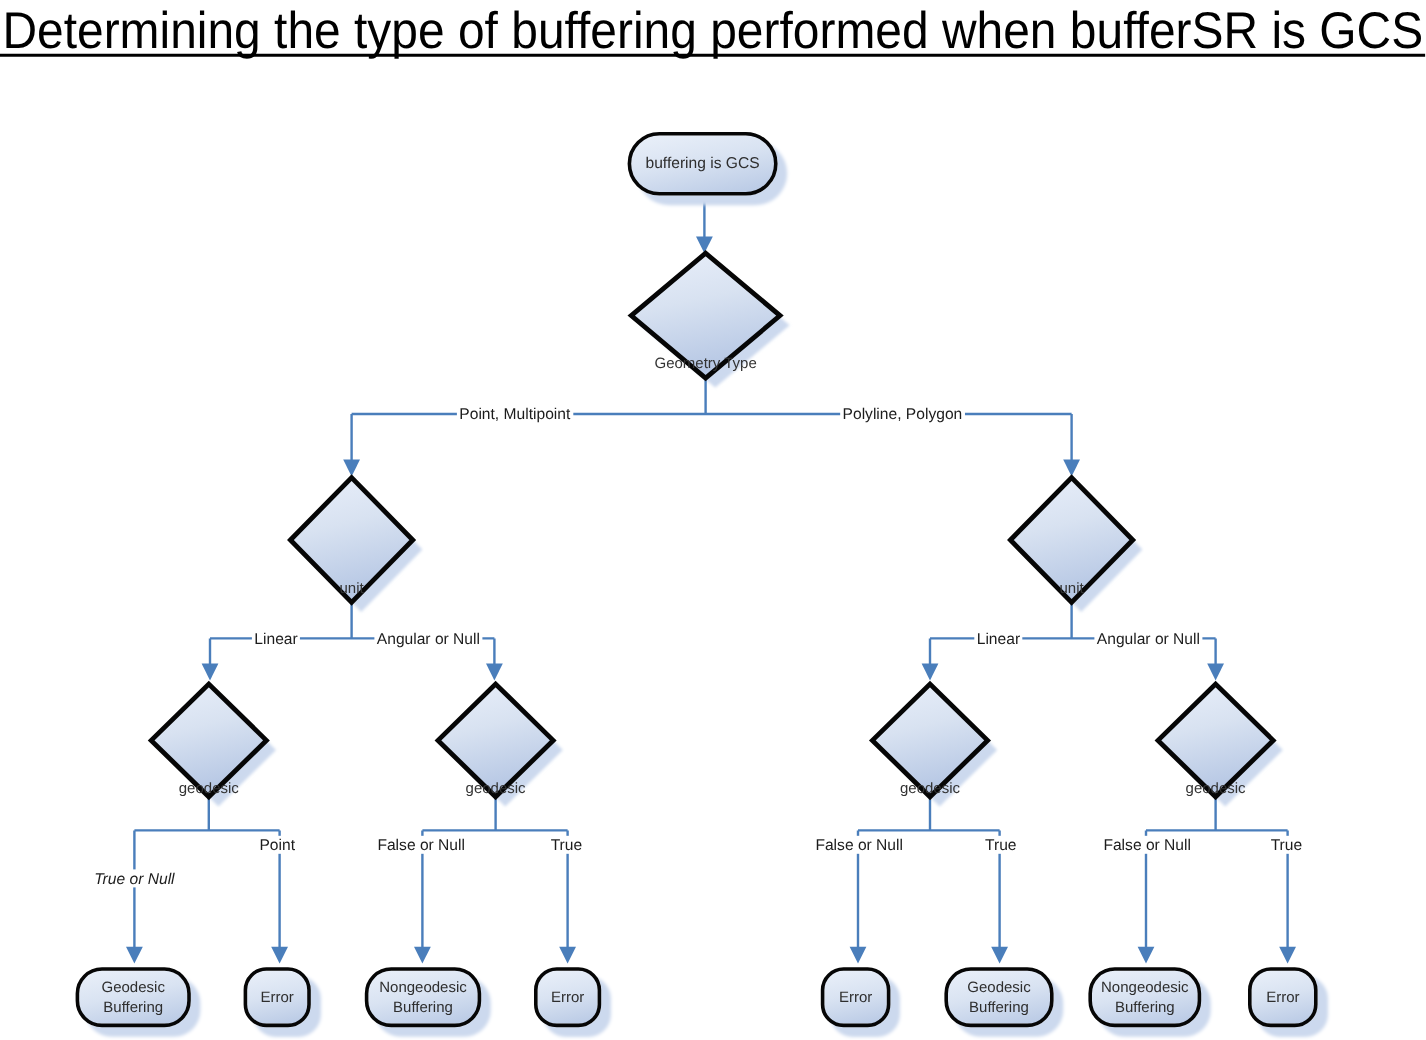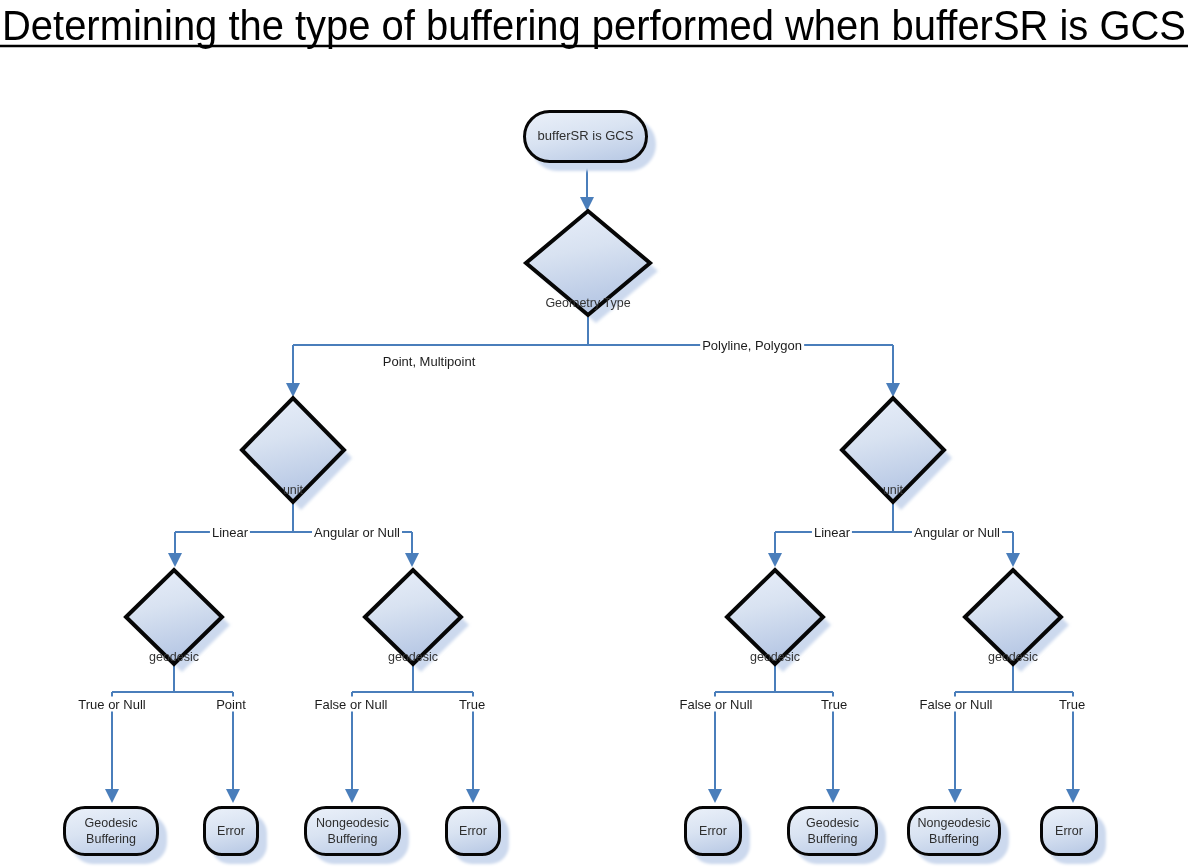--- a/index.html
+++ b/index.html
@@ -39,27 +39,27 @@
   .d-geo-ll{left:174px;top:617px;}
   .d-geo-la{left:413px;top:617px;}
   .d-geo-rl{left:775px;top:617px;}
   .d-geo-ra{left:1013px;top:617px;}
   
   .elabel{
     position:absolute;transform:translate(-50%,-50%);
     background:#ffffff;padding:0 2px;
     color:#1c1c1c;font-size:13px;white-space:nowrap;
   }
-  .e-pm{left:429px;top:345px;margin-top:16px;}
+  .e-pm{left:429px;top:345px;}
   .e-pp{left:752px;top:345px;}
   .e-lin-l{left:230px;top:532px;}
   .e-ang-l{left:357px;top:532px;}
   .e-lin-r{left:832px;top:532px;}
   .e-ang-r{left:957px;top:532px;}
-  .e-ll-t{left:112px;top:704px;}
+  .e-ll-t{left:112px;top:732px;font-style:italic;}
   .e-ll-f{left:231px;top:704px;}
   .e-la-f{left:351px;top:704px;}
   .e-la-t{left:472px;top:704px;}
   .e-rl-f{left:716px;top:704px;}
   .e-rl-t{left:834px;top:704px;}
   .e-ra-f{left:956px;top:704px;}
   .e-ra-t{left:1072px;top:704px;}
 </style>
 </head>
 <body>
@@ -126,21 +126,21 @@
       <polygon points="526,263 588,211 650,263 588,315"></polygon>
       <polygon points="242,450 293,398 344,450 293,502"></polygon>
       <polygon points="842,450 893,398 944,450 893,502"></polygon>
       <polygon points="126,617 174,570 222,617 174,664"></polygon>
       <polygon points="365,617 413,570 461,617 413,664"></polygon>
       <polygon points="727,617 775,570 823,617 775,664"></polygon>
       <polygon points="965,617 1013,570 1061,617 1013,664"></polygon>
     </g>
   </svg>
 
-  <div class="node n-start">bufferSR is GCS</div>
+  <div class="node n-start">buffering is GCS</div>
 
   <div class="dlabel d-geotype">Geometry Type</div>
   <div class="dlabel d-unit-l">unit</div>
   <div class="dlabel d-unit-r">unit</div>
   <div class="dlabel d-geo-ll">geodesic</div>
   <div class="dlabel d-geo-la">geodesic</div>
   <div class="dlabel d-geo-rl">geodesic</div>
   <div class="dlabel d-geo-ra">geodesic</div>
 
   <div class="elabel e-pm">Point, Multipoint</div>

